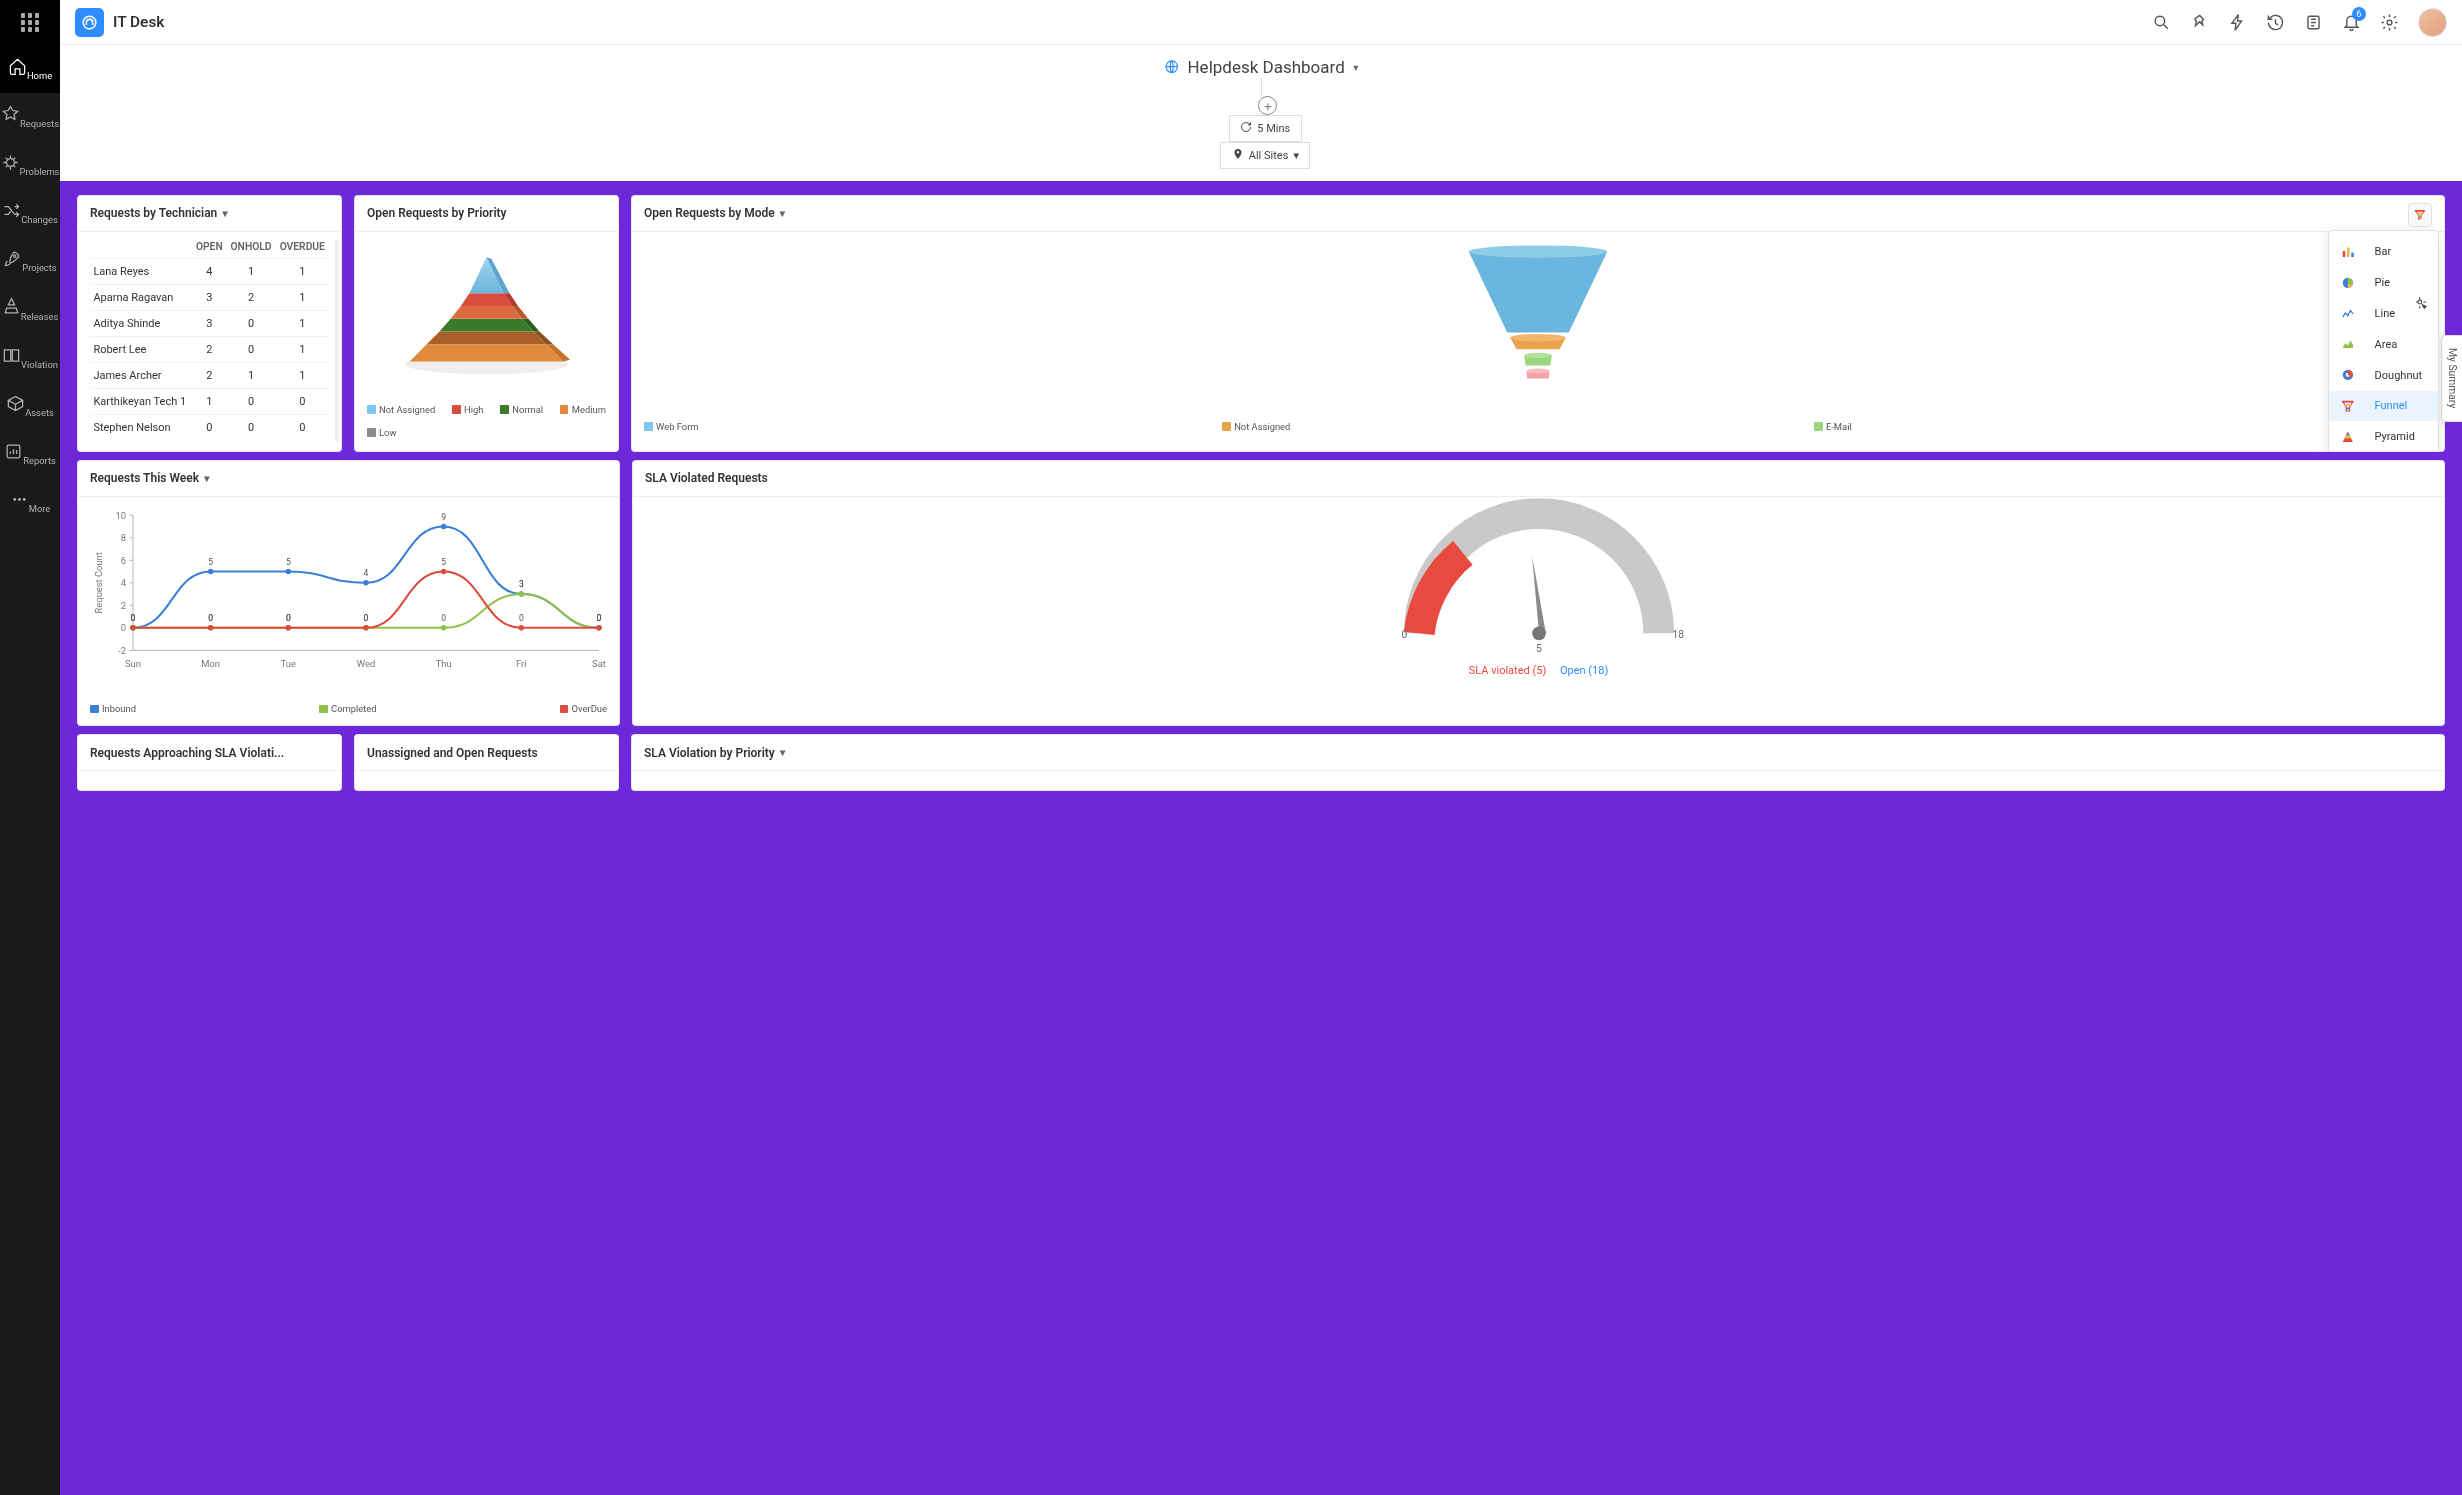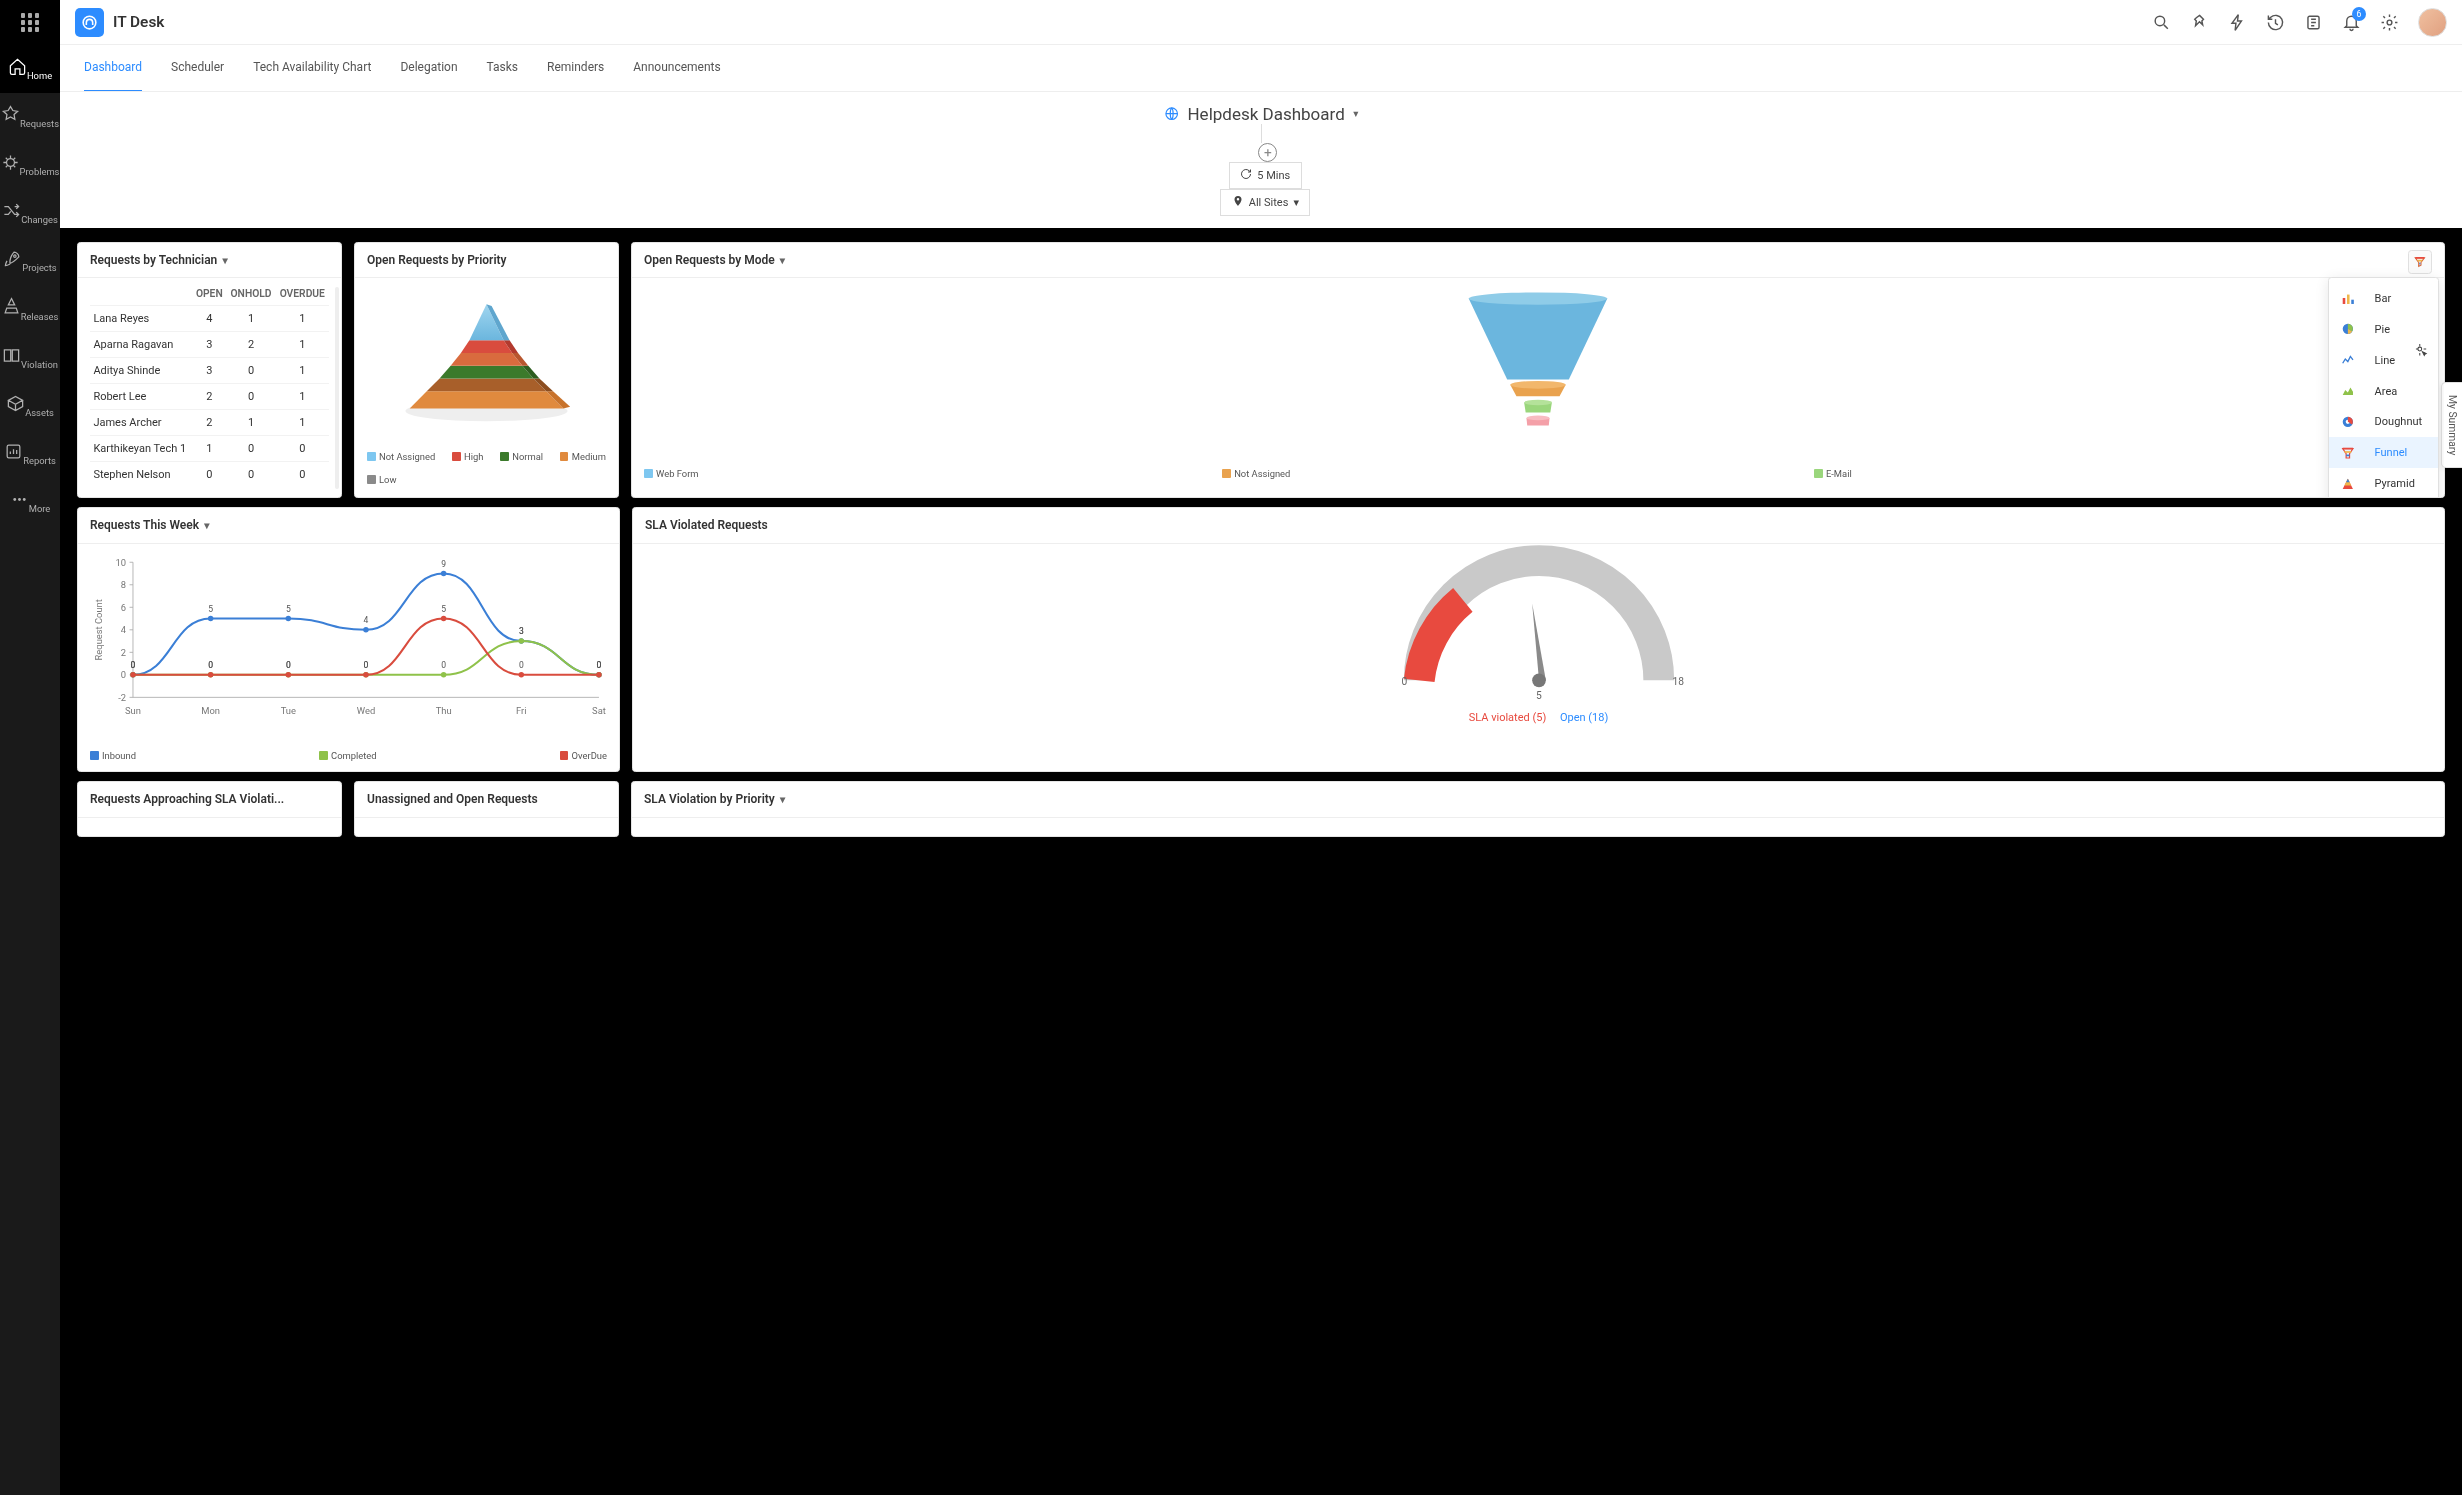--- a/index.html
+++ b/index.html
@@ -37,21 +37,21 @@
 .dash-head { display: flex; align-items: center; padding: 12px 24px; flex-direction: column; }
 .dash-title-wrap { display: flex; align-items: center; gap: 8.6px; }
 .dash-title { font-size: 17px; color: #444; }
 .globe-icon { width: 15.4px; height: 15.4px; color: #2d8cff; }
 .caret { font-size: 10.3px; color: #666; cursor: pointer; }
 .add-btn { width: 19px; height: 19px; border: 1.3px solid #888; border-radius: 50%; display: flex; align-items: center; justify-content: center; color: #888; font-size: 13.7px; margin-left: 13.7px; cursor: pointer; }
 .dash-head-spacer { flex: 1; }
 .pill { border: 0.9px solid #ddd; border-radius: 0; padding: 5.1px 10.3px; font-size: 11px; color: #444; display: flex; align-items: center; gap: 5.1px; background: #fff; cursor: pointer; margin-left: 8.6px; }
 
 
-.grid { flex: 1; overflow: auto; padding: 5.1px 17px 17px 17px; background: #000000; position: relative; }
+.grid { flex: 1; overflow: auto; padding: 5.1px 17px 17px 17px; background: #6d28d9; position: relative; }
 .row { display: grid; gap: 12px; margin-top: 8.6px; }
 .row.r1 { grid-template-columns: 265px 265px 1fr; }
 .row.r2 { grid-template-columns: 543px 1fr; }
 .row.r3 { grid-template-columns: 265px 265px 1fr; }
 .card { background: #fff; border: 0.9px solid #e5e5e5; border-radius: 3.4px; display: flex; flex-direction: column; overflow: hidden; }
 .card-header { padding: 10.3px 12px; border-bottom: 0.9px solid #eee; font-size: 12px; font-weight: 600; color: #333; display: flex; align-items: center; gap: 5.1px; }
 .card-body { flex: 1; padding: 8.6px 12px 10.3px 12px; position: relative; }
 
 
 .tech-table { width: 100%; border-collapse: collapse; font-size: 11px; }
@@ -225,29 +225,20 @@
         <span class="notif-badge">6</span>
       </div>
       <div class="topbar-icon"><svg width="19" height="19" viewBox="0 0 24 24" fill="none" stroke="currentColor" stroke-width="1.8">
             <circle cx="12" cy="12" r="3"></circle>
             <path d="M12 2v3M12 19v3M4.2 4.2l2.1 2.1M17.7 17.7l2.1 2.1M2 12h3M19 12h3M4.2 19.8l2.1-2.1M17.7 6.3l2.1-2.1"></path>
           </svg></div>
       <div class="avatar"></div>
     </div>
   </div>
 
-  <div class="subnav">
-    <div class="subnav-item active">Dashboard</div>
-    <div class="subnav-item">Scheduler</div>
-    <div class="subnav-item">Tech Availability Chart</div>
-    <div class="subnav-item">Delegation</div>
-    <div class="subnav-item">Tasks</div>
-    <div class="subnav-item">Reminders</div>
-    <div class="subnav-item">Announcements</div>
-  </div>
 
   <div class="dash-head">
     <div class="dash-title-wrap">
       <span class="globe-icon"><svg width="15.4" height="15.4" viewBox="0 0 24 24" fill="none" stroke="currentColor" stroke-width="1.8">
             <circle cx="12" cy="12" r="9"></circle>
             <path d="M3 12h18M12 3c3 3 3 15 0 18M12 3c-3 3-3 15 0 18"></path>
           </svg></span>
       <span class="dash-title">Helpdesk Dashboard</span>
       <span class="caret">▾</span>
     </div>

